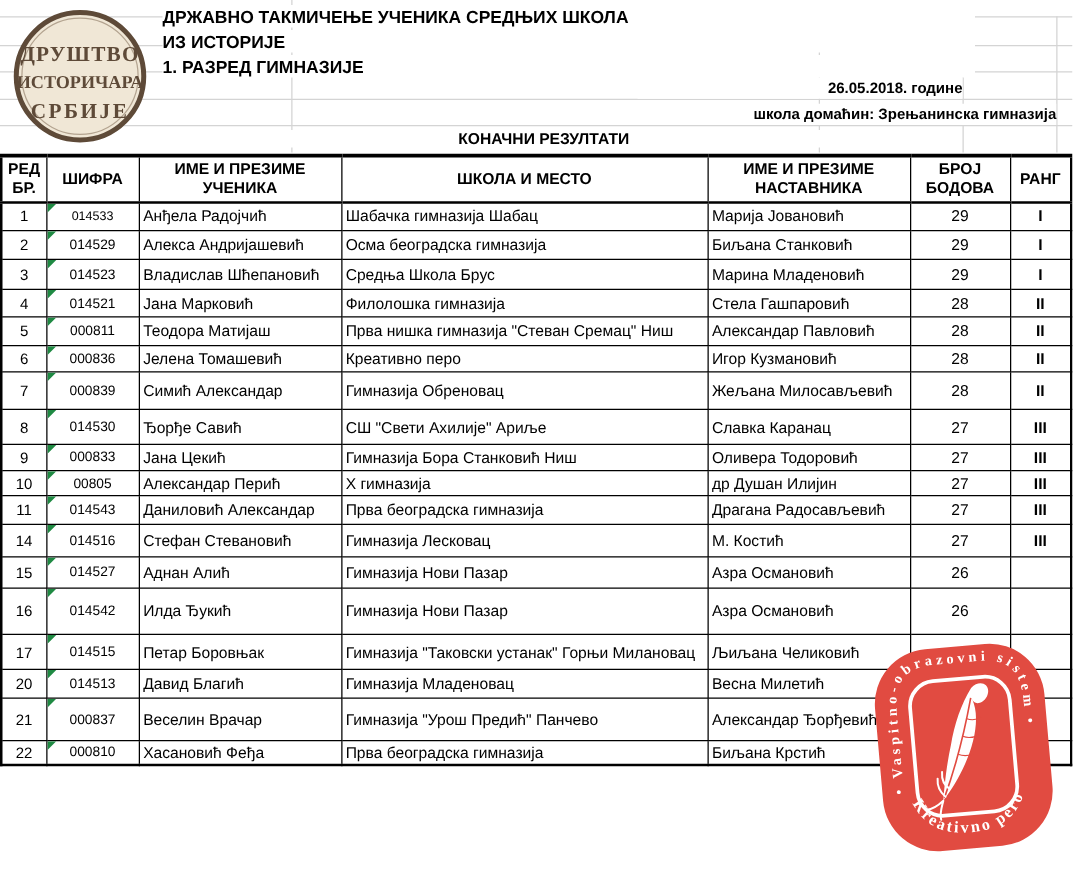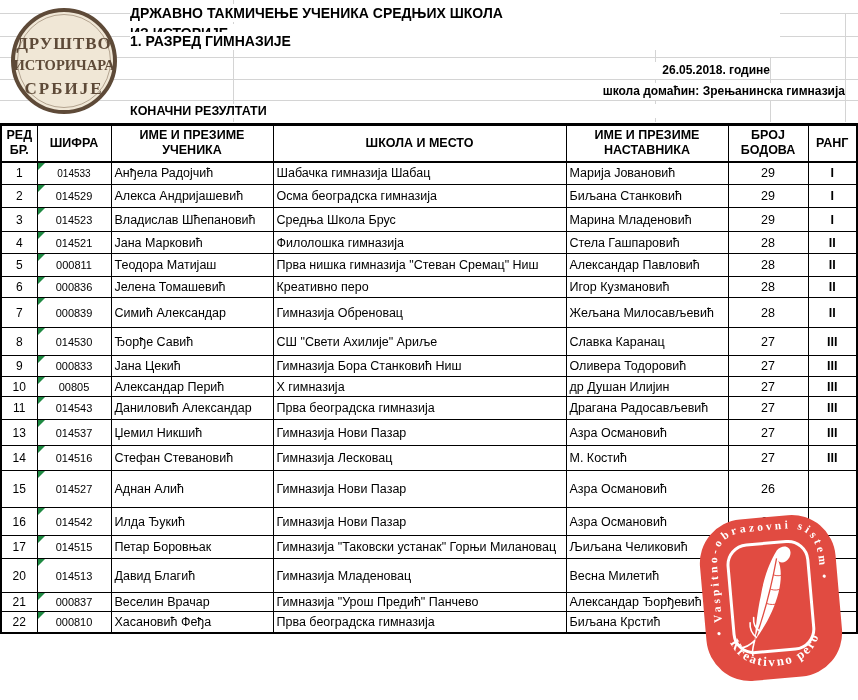--- a/index.html
+++ b/index.html
@@ -9,21 +9,21 @@
   }
   
   .gl{position:absolute;background:#d4d4d4;z-index:0;}
   .gl.h{height:1px;left:0;width:858px;}
   .gl.v{width:1px;}
   
   .titlebox{position:absolute;left:130px;width:650px;
     font-weight:bold;font-size:14px;background:#fff;z-index:1;line-height:18px;}
   .rightline{position:absolute;font-weight:bold;font-size:12px;background:#fff;
     z-index:1;text-align:right;line-height:17px;}
-  .results-label{position:absolute;top:104px;left:130px;width:610px;
+  .results-label{position:absolute;top:104px;left:130px;width:610px;text-align:center;
     font-weight:bold;font-size:12.5px;background:#fff;z-index:1;}
   
   .seal{position:absolute;left:8px;top:2px;z-index:2;}
   
   table.res{position:absolute;left:0;top:123px;width:856px;border-collapse:collapse;
     table-layout:fixed;background:#fff;z-index:1;border:2px solid #000;}
   table.res th,table.res td{border:1px solid #000;overflow:hidden;}
   table.res th{border-top:3px solid #000;border-bottom:2px solid #000;
     font-size:12.5px;font-weight:bold;line-height:15px;padding:1px 2px;vertical-align:middle;}
   th.va-b{vertical-align:bottom;padding-bottom:3px;}
@@ -60,21 +60,21 @@
 <div class="gl h" style="top:57px"></div>
 <div class="gl h" style="top:79px"></div>
 <div class="gl h" style="top:100px"></div>
 <div class="gl v" style="left:233px;top:0;height:122px"></div>
 <div class="gl v" style="left:655px;top:36px;height:86px"></div>
 <div class="gl v" style="left:770px;top:57px;height:65px"></div>
 <div class="gl v" style="left:845px;top:13px;height:109px"></div>
 
 <div class="titlebox" style="top:4px">ДРЖАВНО ТАКМИЧЕЊЕ УЧЕНИКА СРЕДЊИХ ШКОЛА</div>
 <div class="titlebox" style="top:24px">ИЗ ИСТОРИЈЕ</div>
-<div class="titlebox" style="top:32px">1. РАЗРЕД ГИМНАЗИЈЕ</div>
+<div class="titlebox" style="top:44px">1. РАЗРЕД ГИМНАЗИЈЕ</div>
 <div class="rightline" style="top:62px;right:88px;width:260px">26.05.2018. године</div>
 <div class="rightline" style="top:83px;right:13px;width:400px">школа домаћин: Зрењанинска гимназија</div>
 <div class="results-label">КОНАЧНИ РЕЗУЛТАТИ</div>
 
 <svg class="seal" width="112" height="118" viewBox="0 0 112 118">
   <circle cx="56" cy="59" r="51" fill="#f0e7d6" stroke="#5e4a38" stroke-width="4"></circle>
   <circle cx="56" cy="59" r="46.5" fill="none" stroke="#8a7760" stroke-width="1" opacity="0.6"></circle>
   <g font-family="'Liberation Serif',serif" font-weight="bold" fill="#5e4a38" text-anchor="middle">
     <text x="56" y="47" font-size="17" letter-spacing="1">ДРУШТВО</text>
     <text x="56" y="68" font-size="14.5">ИСТОРИЧАРА</text>
@@ -193,29 +193,20 @@
         <td class="c-teacher">др Душан Илијин</td>
         <td class="c-points">27</td>
         <td class="c-rank">III</td>
       </tr>
       <tr>
         <td class="c-num">11</td>
         <td class="c-code">014543</td>
         <td class="c-name">Даниловић Александар</td>
         <td class="c-school">Прва београдска гимназија</td>
         <td class="c-teacher">Драгана Радосављевић</td>
-        <td class="c-points">27</td>
-        <td class="c-rank">III</td>
-      </tr>
-      <tr>
-        <td class="c-num">13</td>
-        <td class="c-code">014537</td>
-        <td class="c-name">Џемил Никшић</td>
-        <td class="c-school">Гимназија Нови Пазар</td>
-        <td class="c-teacher">Азра Османовић</td>
         <td class="c-points">27</td>
         <td class="c-rank">III</td>
       </tr>
       <tr>
         <td class="c-num">14</td>
         <td class="c-code">014516</td>
         <td class="c-name">Стефан Стевановић</td>
         <td class="c-school">Гимназија Лесковац</td>
         <td class="c-teacher">М. Костић</td>
         <td class="c-points">27</td>

